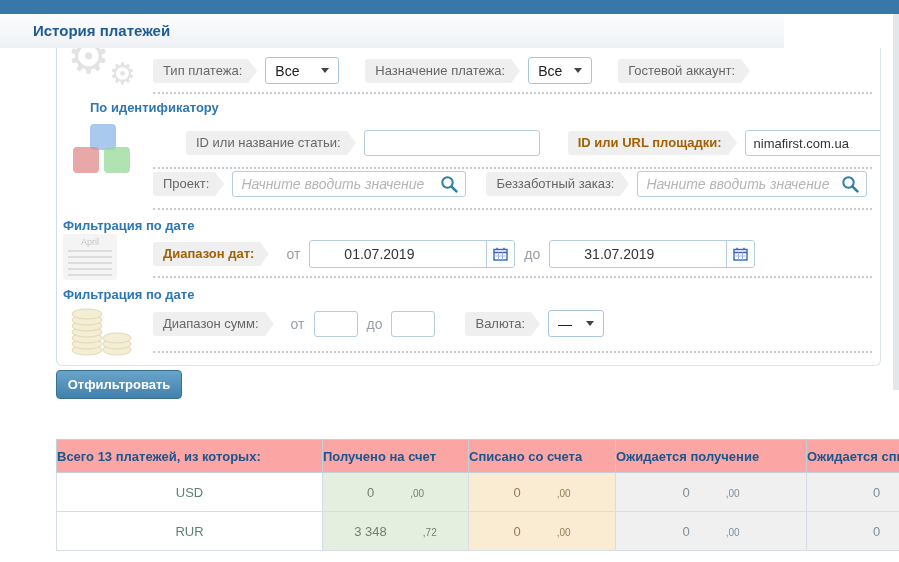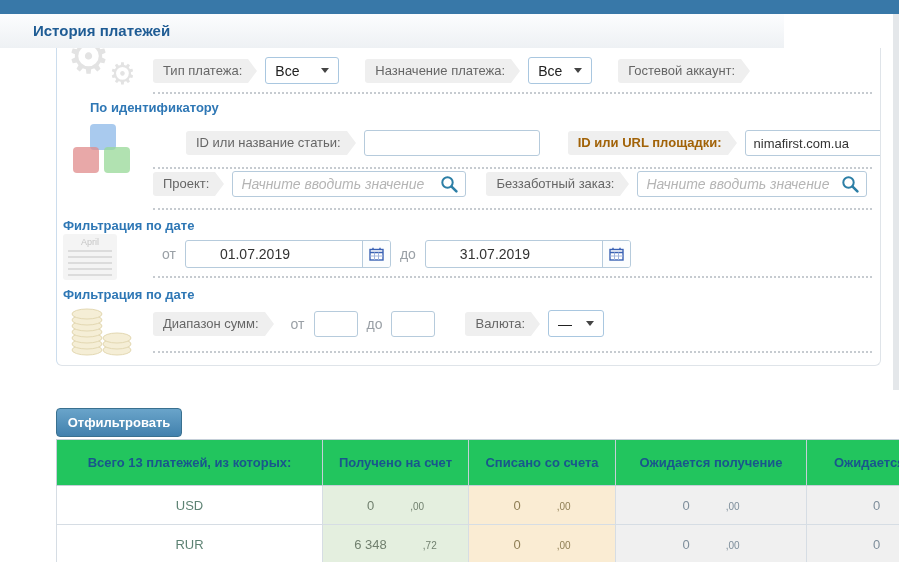--- a/index.html
+++ b/index.html
@@ -64,30 +64,30 @@
 
   .icon-cal { position:absolute; left:6px; top:186px; width:54px; height:46px;
               background:#f4f4f4; border-radius:3px; padding:3px 5px; }
   .cal-month { font-size:9px; color:#c6c6c6; text-align:center; }
   .cal-grid { margin-top:3px; height:26px;
               background:repeating-linear-gradient(to bottom, #dcdcdc 0 2px, transparent 2px 6px); }
 
   .icon-coins { position:absolute; left:8px; top:250px; }
 
   
-  .filter-btn { position:absolute; left:56px; top:408px; width:126px; height:29px;
+  .filter-btn { position:absolute; left:56px; top:370px; width:126px; height:29px;
                 background:linear-gradient(#6aa4ca,#4181ad); border:1px solid #39708f;
                 border-radius:4px; color:#fff; font-weight:700; font-size:13px;
                 font-family:"Liberation Sans",sans-serif; cursor:pointer; }
 
   
   .table-wrap { position:absolute; left:56px; top:439px; width:843px; overflow:hidden; }
   table { border-collapse:collapse; width:940px; table-layout:fixed; font-size:13px; }
-  th { background:#22c55e; color:#19568c; font-weight:700; height:46px;
-       border:1px solid #c5cfd8; text-align:center; }
+  th { background:#fca5a5; color:#19568c; font-weight:700; height:33px;
+       border:1px solid #c5cfd8; text-align:left; }
   td { height:39px; text-align:center; border:1px solid #d6dde4; }
   td.c-cur   { background:#fff;     color:#5d8273; }
   td.c-green { background:#e4efdf;  color:#71806f; }
   td.c-tan   { background:#faecd3;  color:#8f7f55; }
   td.c-gray  { background:#f0f0f0;  color:#7e8e9b; }
   .frac { font-size:10px;margin-left:36px; }
 </style>
 </head>
 <body>
 
@@ -158,20 +158,21 @@
   </div>
   <div class="dsep" style="top:160px;"></div>
 
   <div class="sec-h" style="left:6px; top:170px;">Фильтрация по дате</div>
   <div class="icon-cal">
     <div class="cal-month">April</div>
     <div class="cal-grid"></div>
   </div>
 
   <div class="frow" style="left:96px; top:192px;">
+    <span class="tag bold">Диапазон дат:</span>
     <span class="conn">от</span>
     <span class="date-input">
       <input value="01.07.2019" style="">
       <span class="cal-btn">
         <svg width="15" height="14" viewBox="0 0 15 14">
           <rect x="1" y="2.5" width="13" height="10.5" fill="#fff" stroke="#3a62b4" stroke-width="1.4"></rect>
           <line x1="1" y1="5.5" x2="14" y2="5.5" stroke="#3a62b4" stroke-width="1.4"></line>
           <line x1="4" y1="0.8" x2="4" y2="3" stroke="#3a62b4" stroke-width="1.4"></line>
           <line x1="11" y1="0.8" x2="11" y2="3" stroke="#3a62b4" stroke-width="1.4"></line>
           <line x1="5.5" y1="5.5" x2="5.5" y2="13" stroke="#9fb3dd" stroke-width="1"></line>
@@ -255,20 +256,20 @@
     <tbody>
       <tr>
         <td class="c-cur">USD</td>
         <td class="c-green"><span>0</span><span class="frac">,00</span></td>
         <td class="c-tan"><span>0</span><span class="frac">,00</span></td>
         <td class="c-gray"><span>0</span><span class="frac">,00</span></td>
         <td class="c-gray"><span>0</span><span class="frac">,00</span></td>
       </tr>
       <tr>
         <td class="c-cur">RUR</td>
-        <td class="c-green"><span>6 348</span><span class="frac">,72</span></td>
+        <td class="c-green"><span>3 348</span><span class="frac">,72</span></td>
         <td class="c-tan"><span>0</span><span class="frac">,00</span></td>
         <td class="c-gray"><span>0</span><span class="frac">,00</span></td>
         <td class="c-gray"><span>0</span><span class="frac">,00</span></td>
       </tr>
     </tbody>
   </table>
 </div>
 
 </body></html>

